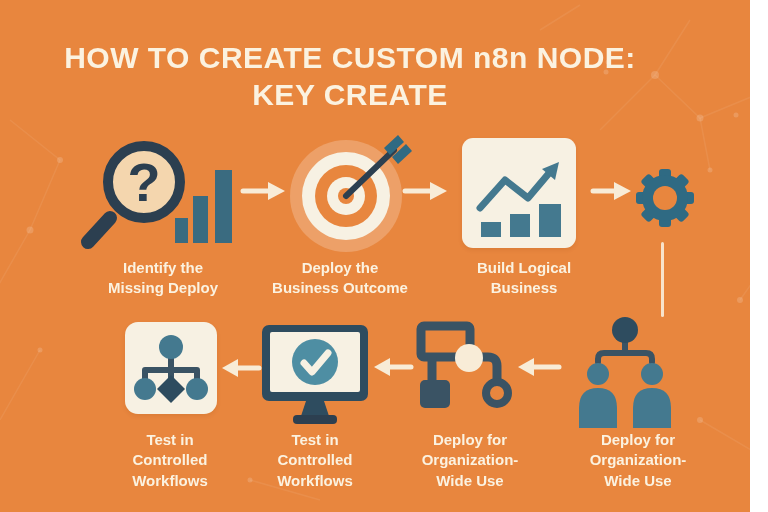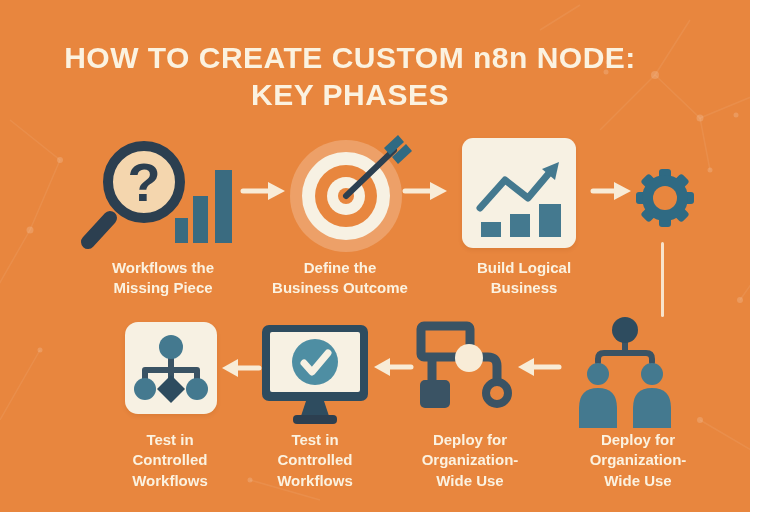--- a/index.html
+++ b/index.html
@@ -56,55 +56,55 @@
         <circle cx="30" cy="230" r="3.5"></circle>
       <circle cx="60" cy="160" r="3"></circle>
         <circle cx="40" cy="350" r="2.5"></circle>
       <circle cx="700" cy="420" r="3"></circle>
         <circle cx="250" cy="480" r="2.5"></circle>
     </g>
   </svg>
 
   <div class="title">
     <div>HOW TO CREATE CUSTOM n8n NODE:</div>
-    <div>KEY PHASES</div>
+    <div>KEY CREATE</div>
   </div>
 
   <div class="icon-wrap" style="left:80px;top:130px;">
     <svg width="160" height="118">
       <rect x="95" y="88" width="13" height="25" fill="var(--steel)"></rect>
       <rect x="113" y="66" width="15" height="47" fill="var(--steel)"></rect>
       <rect x="135" y="40" width="17" height="73" fill="var(--steel)"></rect>
       <line x1="30" y1="88" x2="8" y2="112" stroke="var(--navy)" stroke-width="14" stroke-linecap="round"></line>
       <circle cx="64" cy="52" r="36" fill="var(--peach)" stroke="var(--navy)" stroke-width="10"></circle>
       <text x="64" y="71" text-anchor="middle" font-size="54" font-weight="bold" fill="var(--navy)" font-family="Liberation Sans, sans-serif">?</text>
     </svg>
   </div>
-  <div class="phase-label" style="left:103px;top:258px;width:120px;">Workflows the Missing Piece</div>
+  <div class="phase-label" style="left:103px;top:258px;width:120px;">Identify the Missing Deploy</div>
 
   <svg class="arrow" style="left:240px;top:181px;" width="46" height="20">
     <line x1="3" y1="10" x2="30" y2="10" stroke="var(--cream)" stroke-width="5" stroke-linecap="round"></line>
     <polygon points="28,1 45,10 28,19" fill="var(--cream)"></polygon>
   </svg>
 
   <div class="icon-wrap" style="left:288px;top:138px;">
     <svg width="116" height="116">
       <circle cx="58" cy="58" r="56" fill="#FFFFFF" opacity="0.22"></circle>
       <circle cx="58" cy="58" r="44" fill="var(--card)"></circle>
       <circle cx="58" cy="58" r="31" fill="var(--bg)"></circle>
       <circle cx="58" cy="58" r="19" fill="var(--card)"></circle>
       <circle cx="58" cy="58" r="8" fill="var(--bg)"></circle>
       <line x1="58" y1="58" x2="106" y2="12" stroke="var(--navy)" stroke-width="6" stroke-linecap="round"></line>
       <g fill="var(--tealdark)">
         <polygon points="96,10 110,-3 116,4 102,17"></polygon>
         <polygon points="104,19 118,6 124,13 110,26"></polygon>
       </g>
     </svg>
   </div>
-  <div class="phase-label" style="left:272px;top:258px;width:136px;">Define the Business Outcome</div>
+  <div class="phase-label" style="left:272px;top:258px;width:136px;">Deploy the Business Outcome</div>
 
   <svg class="arrow" style="left:402px;top:181px;" width="46" height="20">
     <line x1="3" y1="10" x2="30" y2="10" stroke="var(--cream)" stroke-width="5" stroke-linecap="round"></line>
     <polygon points="28,1 45,10 28,19" fill="var(--cream)"></polygon>
   </svg>
 
   <div class="card" style="left:462px;top:138px;width:114px;height:110px;">
     <svg width="114" height="110">
       <polyline points="18,70 43,42 66,60 88,34" fill="none" stroke="var(--teal)" stroke-width="7" stroke-linecap="round" stroke-linejoin="round"></polyline>
       <polygon points="97,24 93,42 80,31" fill="var(--teal)"></polygon>

